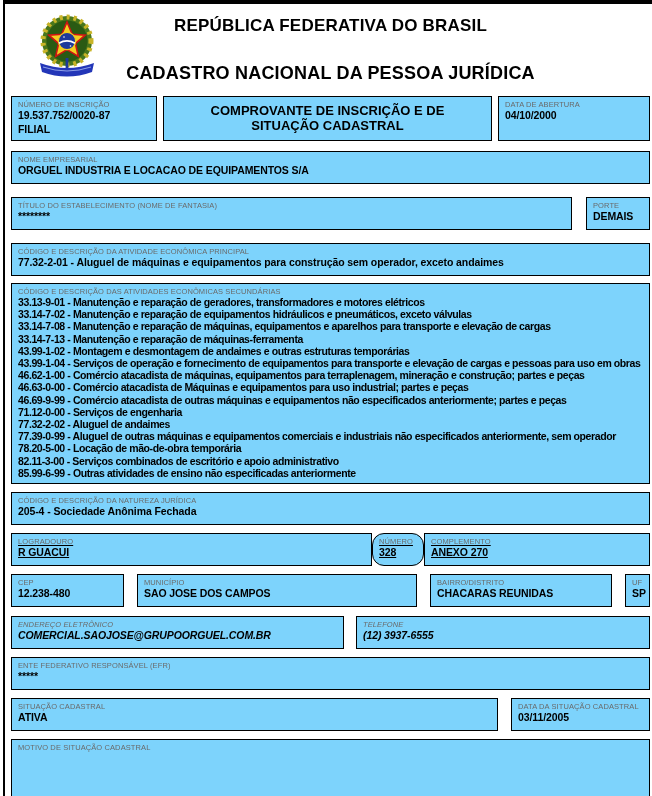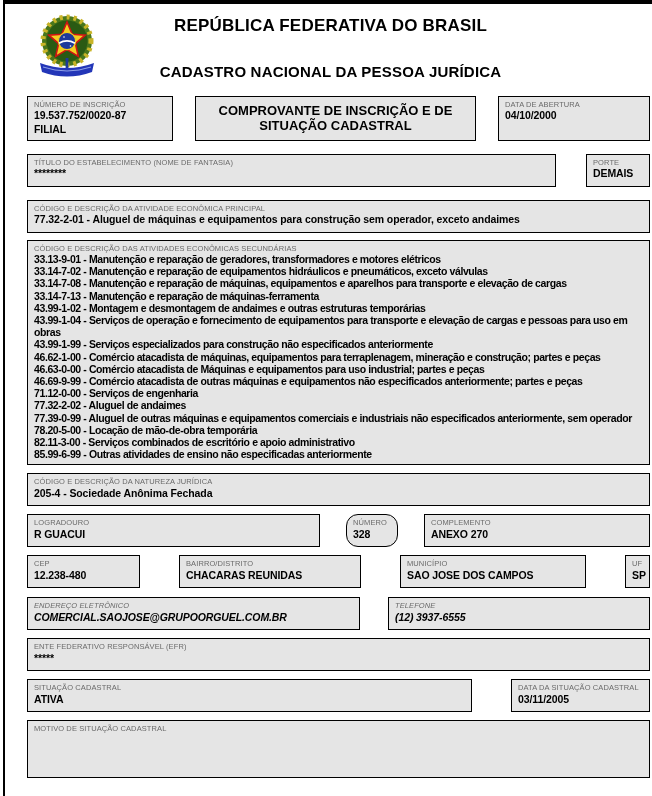--- a/index.html
+++ b/index.html
@@ -2,31 +2,31 @@
 <html lang="pt-br"><head>
 <meta charset="utf-8">
 <style>
   html,body{margin:0;padding:0;width:652px;height:796px;background:#fff;overflow:hidden;}
   body{font-family:"Liberation Sans","DejaVu Sans",sans-serif;-webkit-font-smoothing:antialiased;}
   .page{position:relative;margin-left:3px;margin-right:3px;width:639px;height:840px;
         border:2px solid #000;border-top-width:4px;background:#fff;padding:0 6px;box-sizing:content-box;}
   .header{position:relative;height:92px;}
   .emblem{position:absolute;left:14px;top:10px;width:84px;height:66px;}
   .h-title{padding-top:12px;text-align:center;font-size:17px;font-weight:bold;color:#000;letter-spacing:0.2px;}
-  .h-sub{margin-top:27px;text-align:center;font-size:15px;font-weight:bold;color:#000;letter-spacing:0.2px;}
+  .h-sub{margin-top:27px;text-align:center;font-size:18px;font-weight:bold;color:#000;letter-spacing:0.2px;}
   .row{display:flex;align-items:stretch;}
-  .box{border:1px solid #000;padding:3px 6px 4px 6px;box-sizing:border-box;background:#e5e5e5;margin-left:16px;}
+  .box{border:1px solid #000;padding:3px 6px 4px 6px;box-sizing:border-box;background:#7dd3fc;}
   .lbl{font-size:7.5px;line-height:1.25;color:#6a6a6a;letter-spacing:0.1px;}
   .val{font-size:10.5px;line-height:1.25;font-weight:bold;color:#000;letter-spacing:-0.1px;}
   .min2{min-height:33px;}
   .comprovante{flex:1;display:flex;align-items:center;justify-content:center;text-align:center;
                font-size:13px;font-weight:bold;line-height:1.18;padding:2px 14px;}
   .act-line{font-size:10.5px;line-height:12.2px;font-weight:bold;color:#000;letter-spacing:-0.4px;}
   .mt10{margin-top:10px;}.mt13{margin-top:13px;}.mt8{margin-top:8px;}.mt7{margin-top:7px;}.mt9{margin-top:9px;font-style:italic;}
-  .g6{gap:6px;}.g10{gap:10px;}.g12{gap:12px;}.g13{gap:23px;}.g14{gap:14px;}
+  .g6{gap:6px;}.g10{text-decoration:underline;}.g12{gap:12px;}.g13{gap:13px;}.g14{gap:14px;}
   .w146{width:146px;}.w152{width:152px;}.w64{width:64px;}.w52{width:52px;border-radius:12px;}.w226{width:226px;}
   .w113{width:113px;}.w182{width:182px;}.w48{width:25px;}.w333{width:333px;}.w163{width:139px;}
   .flex1{flex:1;}
   .motivo{min-height:58px;}
 </style>
 </head>
 <body>
 
 <div class="page">
 
@@ -58,20 +58,24 @@
     </div>
     <div class="box comprovante">
       <span>COMPROVANTE DE INSCRIÇÃO E DE SITUAÇÃO CADASTRAL</span>
     </div>
     <div class="box w152">
       <div class="lbl">DATA DE ABERTURA</div>
       <div class="val">04/10/2000</div>
     </div>
   </div>
 
+  <div class="box mt10 min2">
+    <div class="lbl">NOME EMPRESARIAL</div>
+    <div class="val">ORGUEL INDUSTRIA E LOCACAO DE EQUIPAMENTOS S/A</div>
+  </div>
 
   <div class="row g14 mt13">
     <div class="box flex1 min2">
       <div class="lbl">TÍTULO DO ESTABELECIMENTO (NOME DE FANTASIA)</div>
       <div class="val">********</div>
     </div>
     <div class="box w64 min2">
       <div class="lbl">PORTE</div>
       <div class="val">DEMAIS</div>
     </div>
@@ -84,21 +88,20 @@
 
   <div class="box mt7">
     <div class="lbl">CÓDIGO E DESCRIÇÃO DAS ATIVIDADES ECONÔMICAS SECUNDÁRIAS</div>
     <div>
         <div class="act-line">33.13-9-01 - Manutenção e reparação de geradores, transformadores e motores elétricos</div>
         <div class="act-line">33.14-7-02 - Manutenção e reparação de equipamentos hidráulicos e pneumáticos, exceto válvulas</div>
         <div class="act-line">33.14-7-08 - Manutenção e reparação de máquinas, equipamentos e aparelhos para transporte e elevação de cargas</div>
         <div class="act-line">33.14-7-13 - Manutenção e reparação de máquinas-ferramenta</div>
         <div class="act-line">43.99-1-02 - Montagem e desmontagem de andaimes e outras estruturas temporárias</div>
         <div class="act-line">43.99-1-04 - Serviços de operação e fornecimento de equipamentos para transporte e elevação de cargas e pessoas para uso em obras</div>
-        <div class="act-line">43.99-1-99 - Serviços especializados para construção não especificados anteriormente</div>
         <div class="act-line">46.62-1-00 - Comércio atacadista de máquinas, equipamentos para terraplenagem, mineração e construção; partes e peças</div>
         <div class="act-line">46.63-0-00 - Comércio atacadista de Máquinas e equipamentos para uso industrial; partes e peças</div>
         <div class="act-line">46.69-9-99 - Comércio atacadista de outras máquinas e equipamentos não especificados anteriormente; partes e peças</div>
         <div class="act-line">71.12-0-00 - Serviços de engenharia</div>
         <div class="act-line">77.32-2-02 - Aluguel de andaimes</div>
         <div class="act-line">77.39-0-99 - Aluguel de outras máquinas e equipamentos comerciais e industriais não especificados anteriormente, sem operador</div>
         <div class="act-line">78.20-5-00 - Locação de mão-de-obra temporária</div>
         <div class="act-line">82.11-3-00 - Serviços combinados de escritório e apoio administrativo</div>
         <div class="act-line">85.99-6-99 - Outras atividades de ensino não especificadas anteriormente</div>
       </div>
@@ -122,27 +125,27 @@
       <div class="lbl">COMPLEMENTO</div>
       <div class="val">ANEXO 270</div>
     </div>
   </div>
 
   <div class="row g13 mt8">
     <div class="box w113 min2">
       <div class="lbl">CEP</div>
       <div class="val">12.238-480</div>
     </div>
+    <div class="box flex1 min2">
+      <div class="lbl">MUNICÍPIO</div>
+      <div class="val">SAO JOSE DOS CAMPOS</div>
+    </div>
     <div class="box w182 min2">
       <div class="lbl">BAIRRO/DISTRITO</div>
       <div class="val">CHACARAS REUNIDAS</div>
-    </div>
-    <div class="box flex1 min2">
-      <div class="lbl">MUNICÍPIO</div>
-      <div class="val">SAO JOSE DOS CAMPOS</div>
     </div>
     <div class="box w48 min2">
       <div class="lbl">UF</div>
       <div class="val">SP</div>
     </div>
   </div>
 
   <div class="row g12 mt9">
     <div class="box w333 min2">
       <div class="lbl">ENDEREÇO ELETRÔNICO</div>

